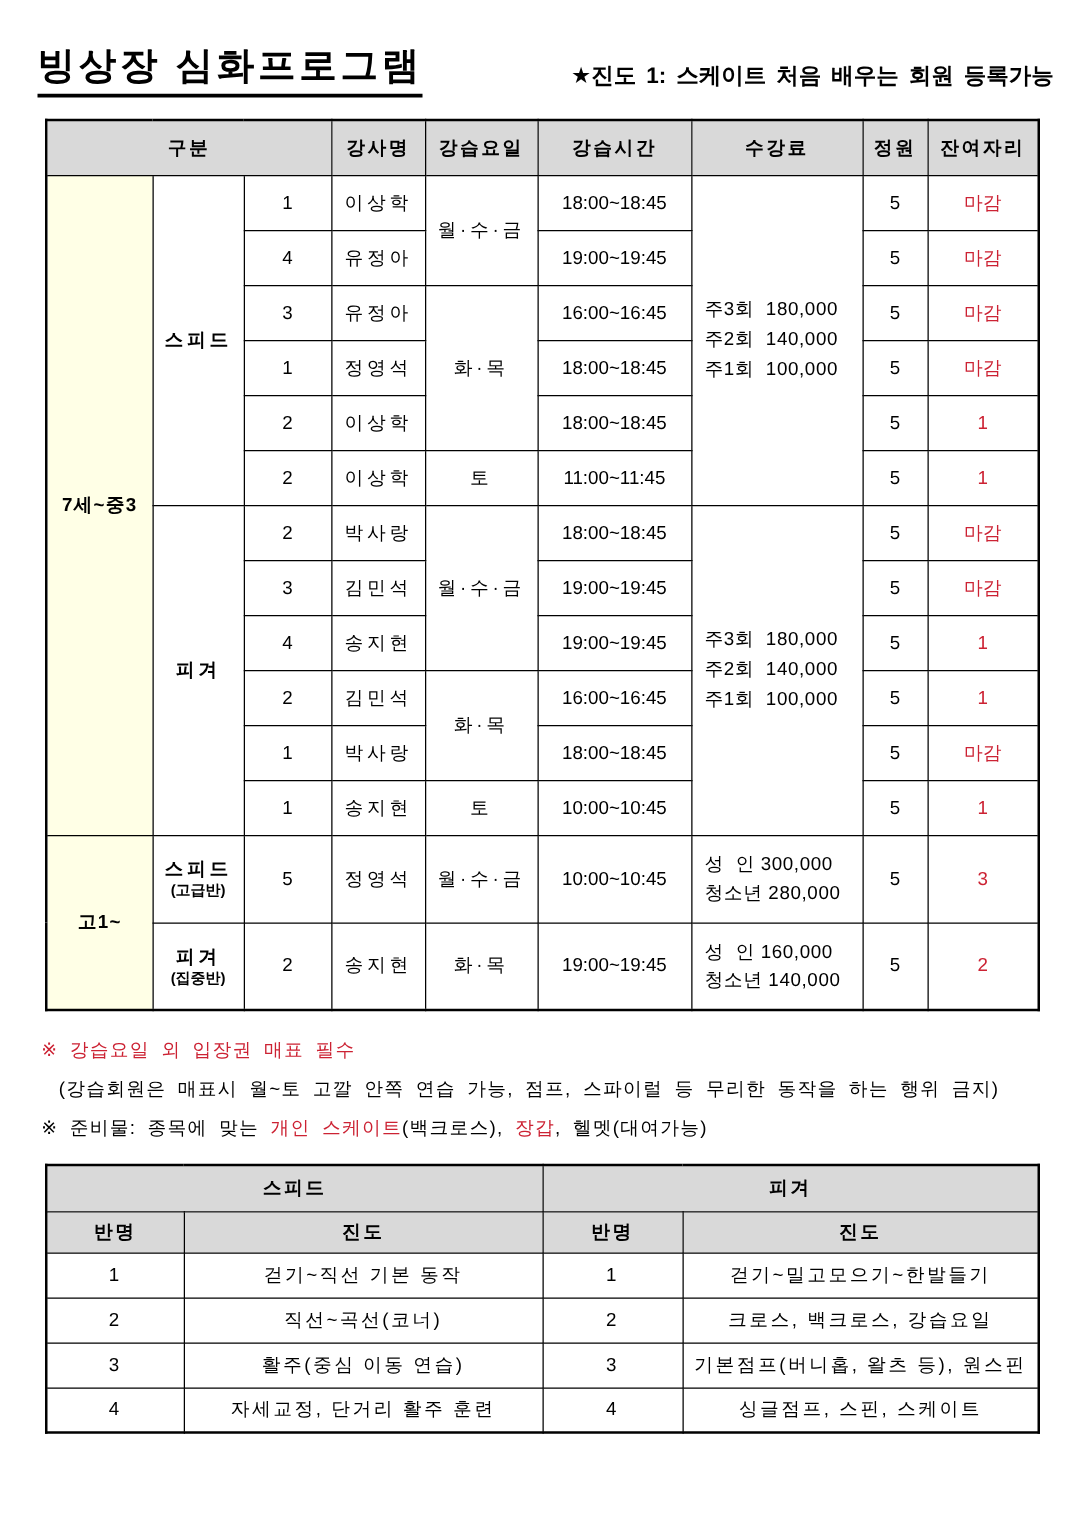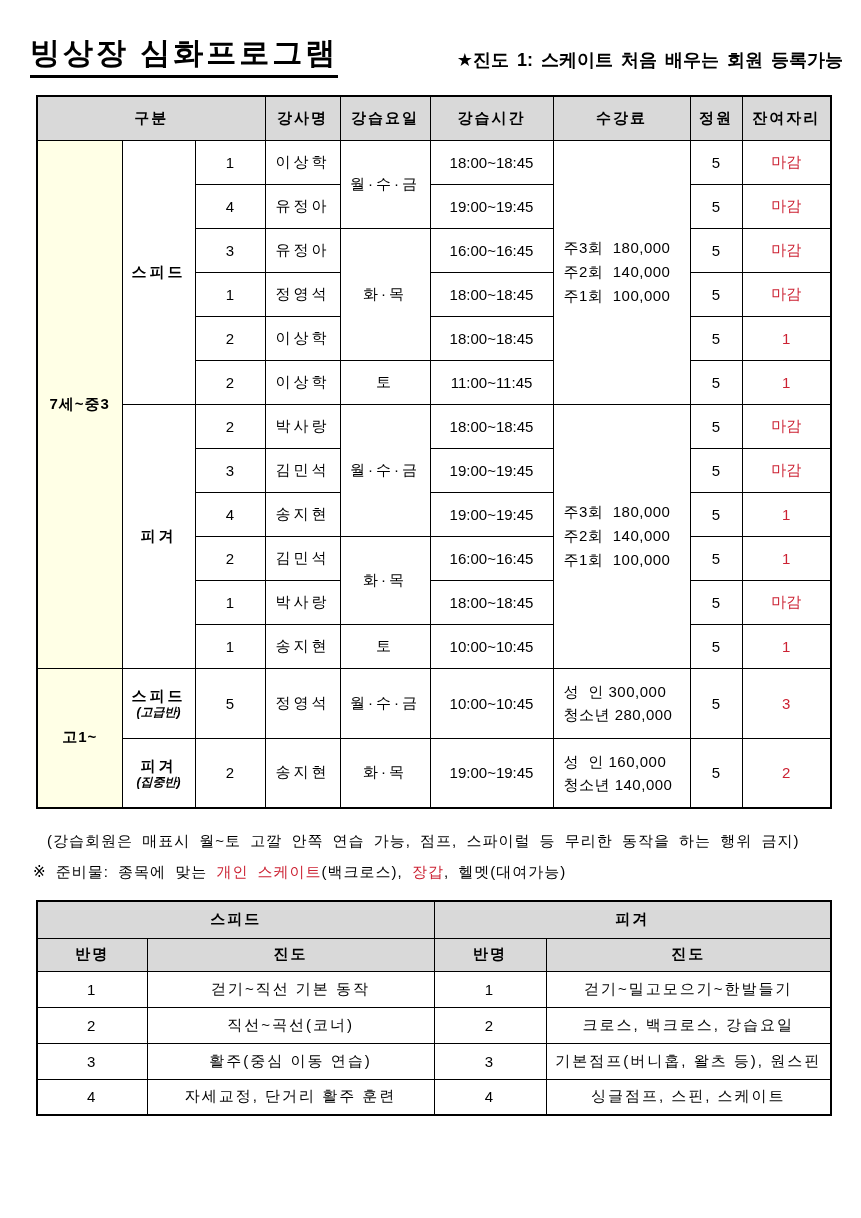--- a/index.html
+++ b/index.html
@@ -67,21 +67,21 @@
   .cell-disc { font-weight: bold; letter-spacing: 3px; }
   .cell-name, .cell-day { letter-spacing: 3px; }
   .cell-fee {
     text-align: left;
     padding-left: 10px;
     letter-spacing: 0.5px;
   }
   .fee-line { white-space: pre; line-height: 24px; }
   .tall .fee-line { line-height: 23px; }
   .red { color: #CC2233; }
-  .sub-label { font-size: 12px; font-weight: bold; letter-spacing: 0; line-height: 14px; font-style: italic; }
+  .sub-label { font-size: 12px; font-weight: bold; letter-spacing: 0; line-height: 14px; }
   .cell-disc .main-label { line-height: 18px; }
 
   
   .notes {
     margin: 16px 0 0 33px;
     font-size: 15px;
     word-spacing: 4px;
     letter-spacing: 1px;
   }
   .note { line-height: 31px; white-space: pre-wrap; }
@@ -266,20 +266,21 @@
           <div class="fee-line">성  인 160,000</div>
           <div class="fee-line">청소년 140,000</div>
         </td>
         <td>5</td>
         <td class="red">2</td>
       </tr>
     </tbody>
   </table>
 
   <div class="notes">
+    <div class="note note-red">※ 강습요일 외 입장권 매표 필수</div>
     <div class="note indent">(강습회원은 매표시 월~토 고깔 안쪽 연습 가능, 점프, 스파이럴 등 무리한 동작을 하는 행위 금지)</div>
     <div class="note"><span>※ 준비물: 종목에 맞는 </span><span class="note-red">개인 스케이트</span><span>(백크로스), </span><span class="note-red">장갑</span><span>, 헬멧(대여가능)</span></div>
   </div>
 
   <table class="progress-table">
     <colgroup>
       <col style="width:110px">
         <col style="width:287px">
         <col style="width:112px">
         <col style="width:285px">

